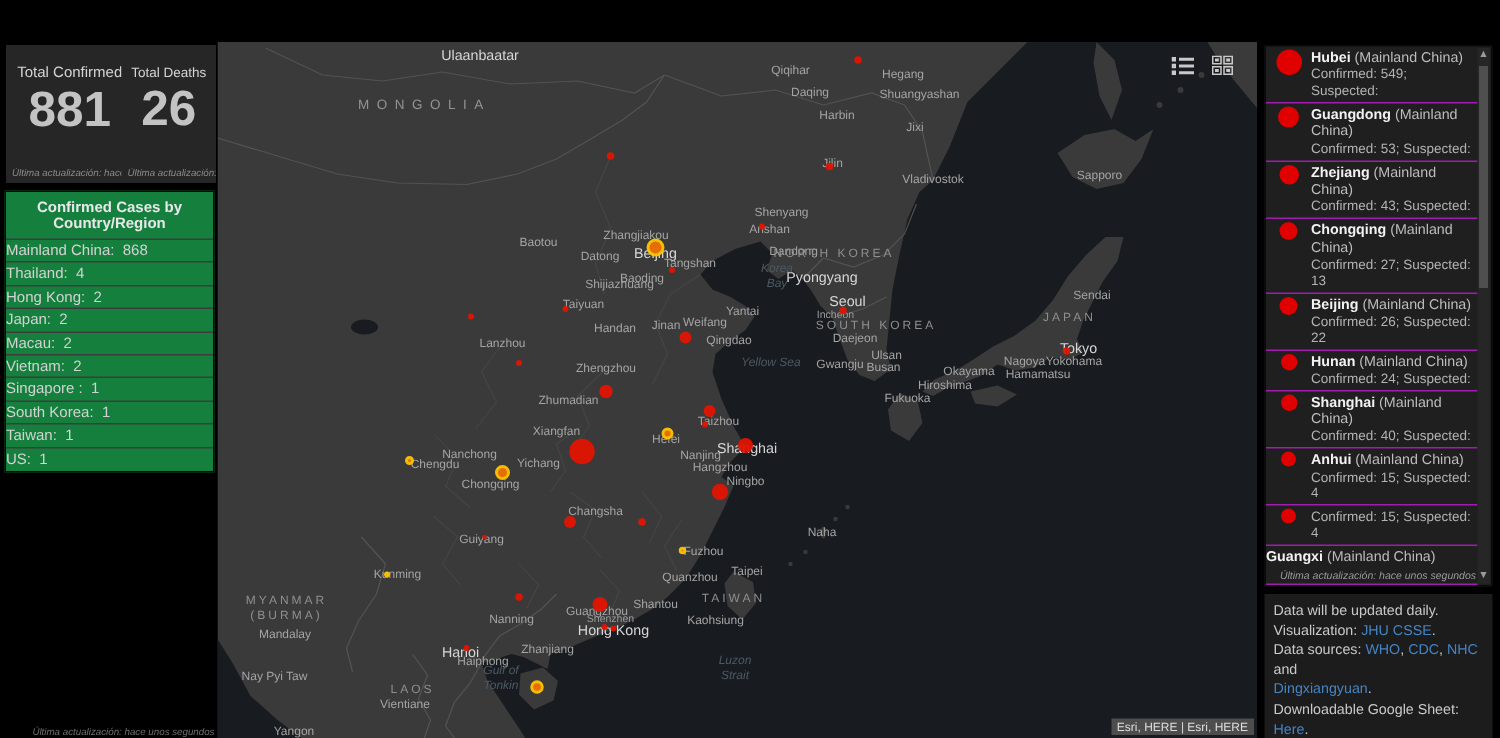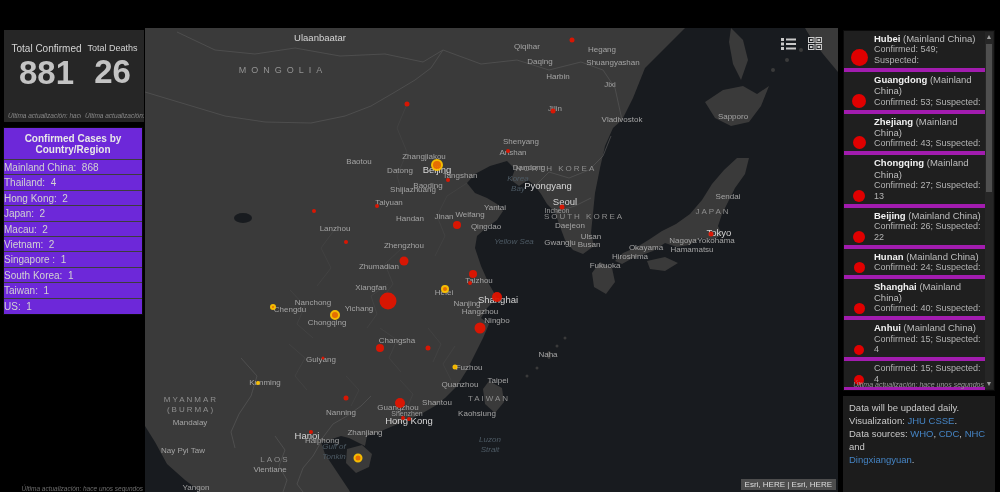--- a/index.html
+++ b/index.html
@@ -19,21 +19,21 @@
   .stat-card { position:absolute; top:0; height:92px; background:#262626; }
   .stat-card.c1 { left:4px; width:85px; }
   .stat-card.c2 { left:81px; width:63px; }
   .stat-label { color:#d4d4d4; text-align:center; margin-top:13px; }
   .c1 .stat-label { font-size:10px; }
   .c2 .stat-label { font-size:9px; }
   .stat-value { color:#c3c3c3; text-align:center; font-size:33px; font-weight:bold;
     line-height:1.05; margin-top:2px; }
   .stat-caption { position:absolute; bottom:3px; left:4px; right:0; color:#8a8a8a;
     font-size:6.5px; font-style:italic; white-space:nowrap; overflow:hidden; }
-  .country-panel { position:absolute; left:3px; top:97px; width:140px; background:#6d28d9;
+  .country-panel { position:absolute; left:3px; top:97px; width:140px; background:#15803d;
     border:1px solid #0a0a0a; }
   .cl-title { color:#e8e8e8; font-size:10px; font-weight:bold; text-align:center;
     padding:5px 2px 4px; border-bottom:1px solid #3d3d3d; }
   .crow { color:#d2d2d2; font-size:10px; padding:2px 6px 2px 0; height:15.4px;
     border-bottom:1px solid #3d3d3d; white-space:pre; overflow:hidden; }
   .crow:last-child { border-bottom:none; }
   .left-footer { position:absolute; bottom:0; right:2px; color:#6e6e6e; font-size:6.5px;
     font-style:italic; white-space:nowrap; }
 
   
@@ -55,21 +55,21 @@
   .tool-btn { width:18px; height:15px; display:flex; align-items:center; justify-content:center;
     cursor:pointer; }
   .attribution { position:absolute; right:2px; bottom:2px; background:#4d4d4d; color:#dedede;
     font-size:8px; padding:1px 4px; }
 
   
   .right { position:absolute; left:843px; top:30px; width:152px; height:462px; background:#000; }
   .region-panel { position:absolute; left:0; top:0; width:152px; height:361px; background:#1f1f1f;
     border:1px solid #0a0a0a; overflow:hidden; }
   #region-items { position:absolute; left:0; top:0; right:9px; }
-  .ritem { display:flex; align-items:flex-end; border-bottom:4px solid #a21caf;
+  .ritem { display:flex; align-items:flex-start; border-bottom:1px solid #a21caf;
     min-height:26.6px; padding:2px 2px 2px 0; }
   .rdot-cell { flex:0 0 30px; display:flex; align-items:center; justify-content:center; }
   .rdot { background:#e00000; border-radius:50%; }
   .rtext { flex:1; }
   .rname { color:#bdbdbd; font-size:9.5px; line-height:1.2; }
   .rname b { color:#f2f2f2; }
   .rdetail { color:#b3b3b3; font-size:9px; line-height:1.2; }
   .region-caption { position:absolute; right:10px; bottom:2px; color:#9a9a9a; font-size:7px;
     font-style:italic; }
   .scrollbar { position:absolute; right:1px; top:1px; bottom:1px; width:8px; background:#262626; }
@@ -418,17 +418,18 @@
         <div class="scroll-thumb"></div>
         <div class="scroll-arrow down">▼</div>
       </div>
     </div>
     <div class="info-panel">
       <div id="info-lines">
           <div class="iline"><span>Data will be updated daily.</span></div>
           <div class="iline"><span>Visualization: </span><span class="ilink">JHU CSSE</span><span>.</span></div>
           <div class="iline"><span>Data sources: </span><span class="ilink">WHO</span><span>, </span><span class="ilink">CDC</span><span>, </span><span class="ilink">NHC</span><span> and</span></div>
           <div class="iline"><span class="ilink">Dingxiangyuan</span><span>.</span></div>
+          <div class="iline"><span>Downloadable Google Sheet: </span><span class="ilink">Here</span><span>.</span></div>
         </div>
     </div>
   </div>
 
 </div>
 
 </body></html>

